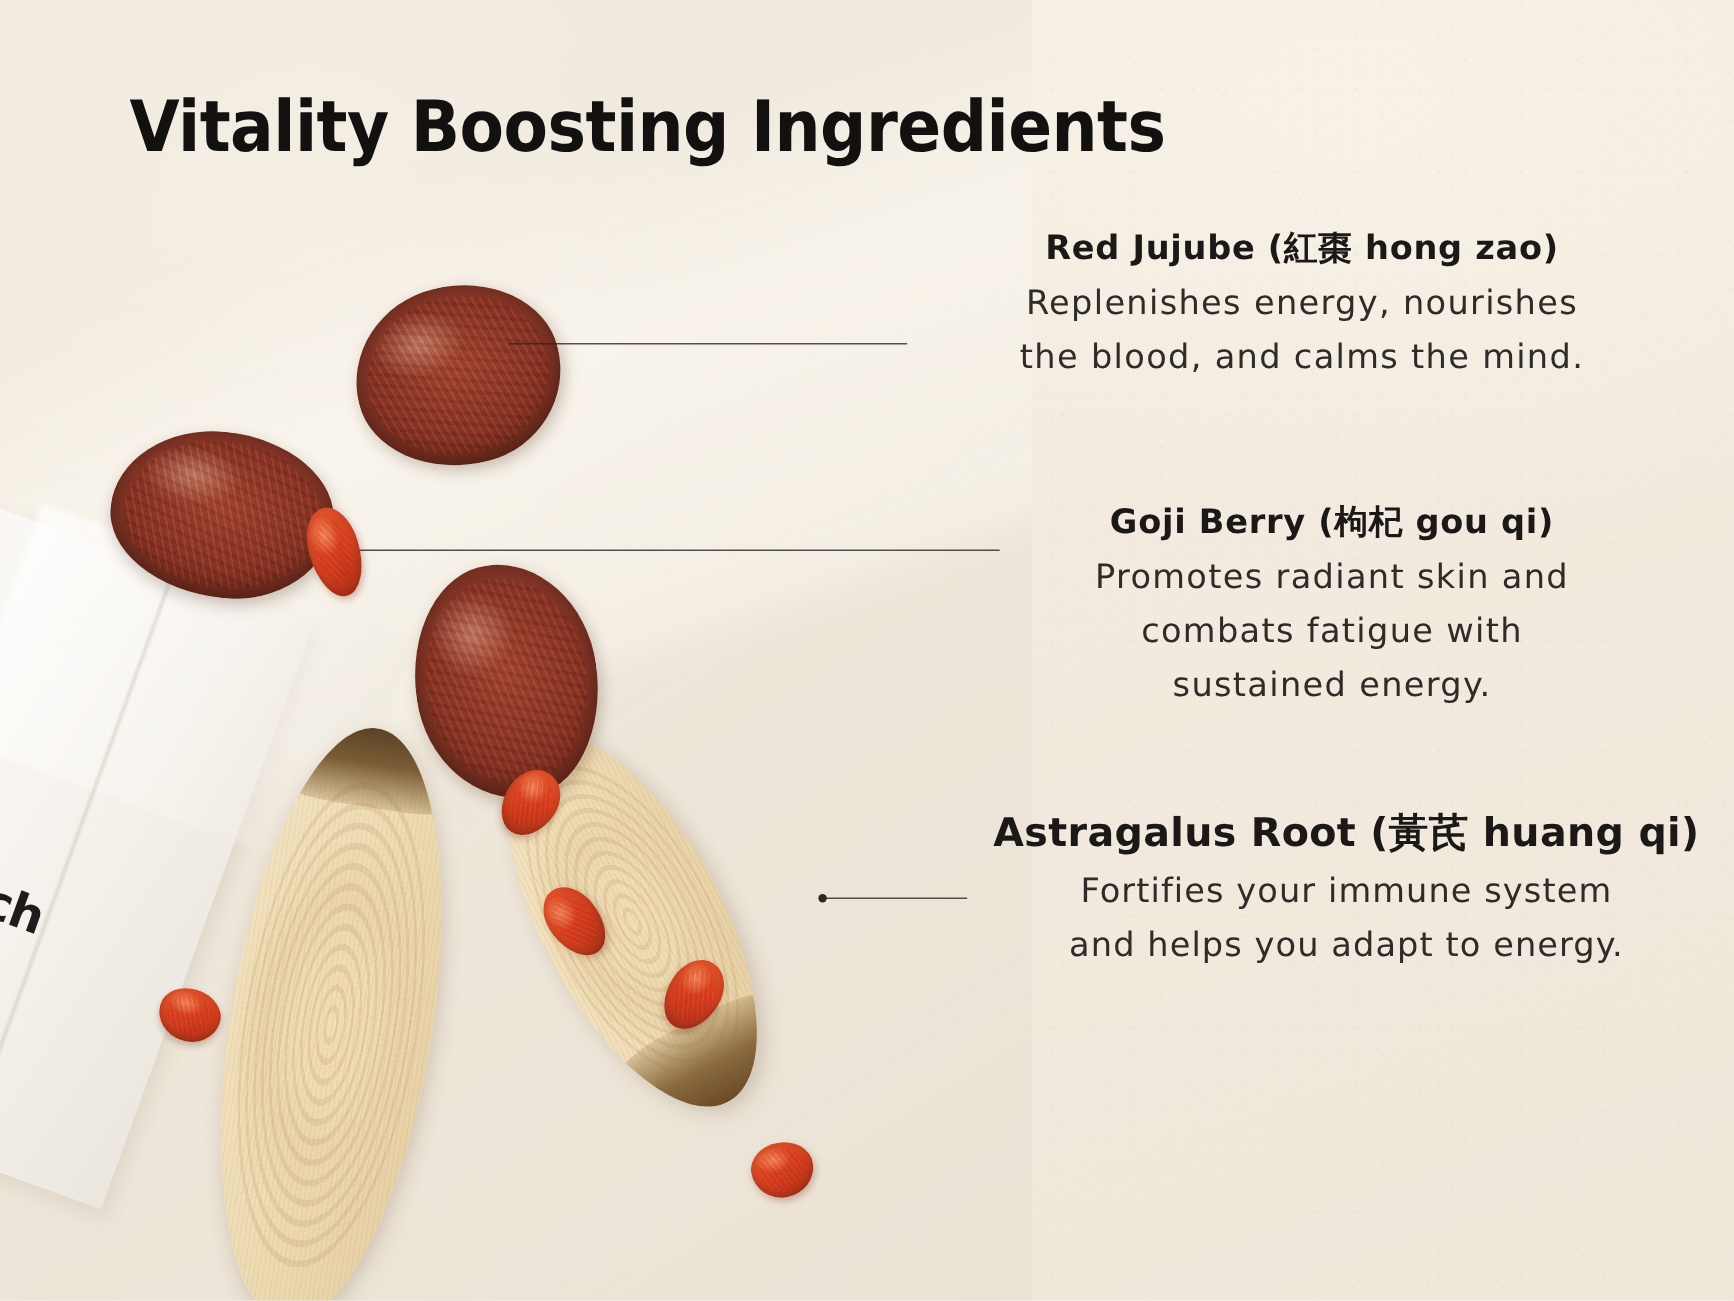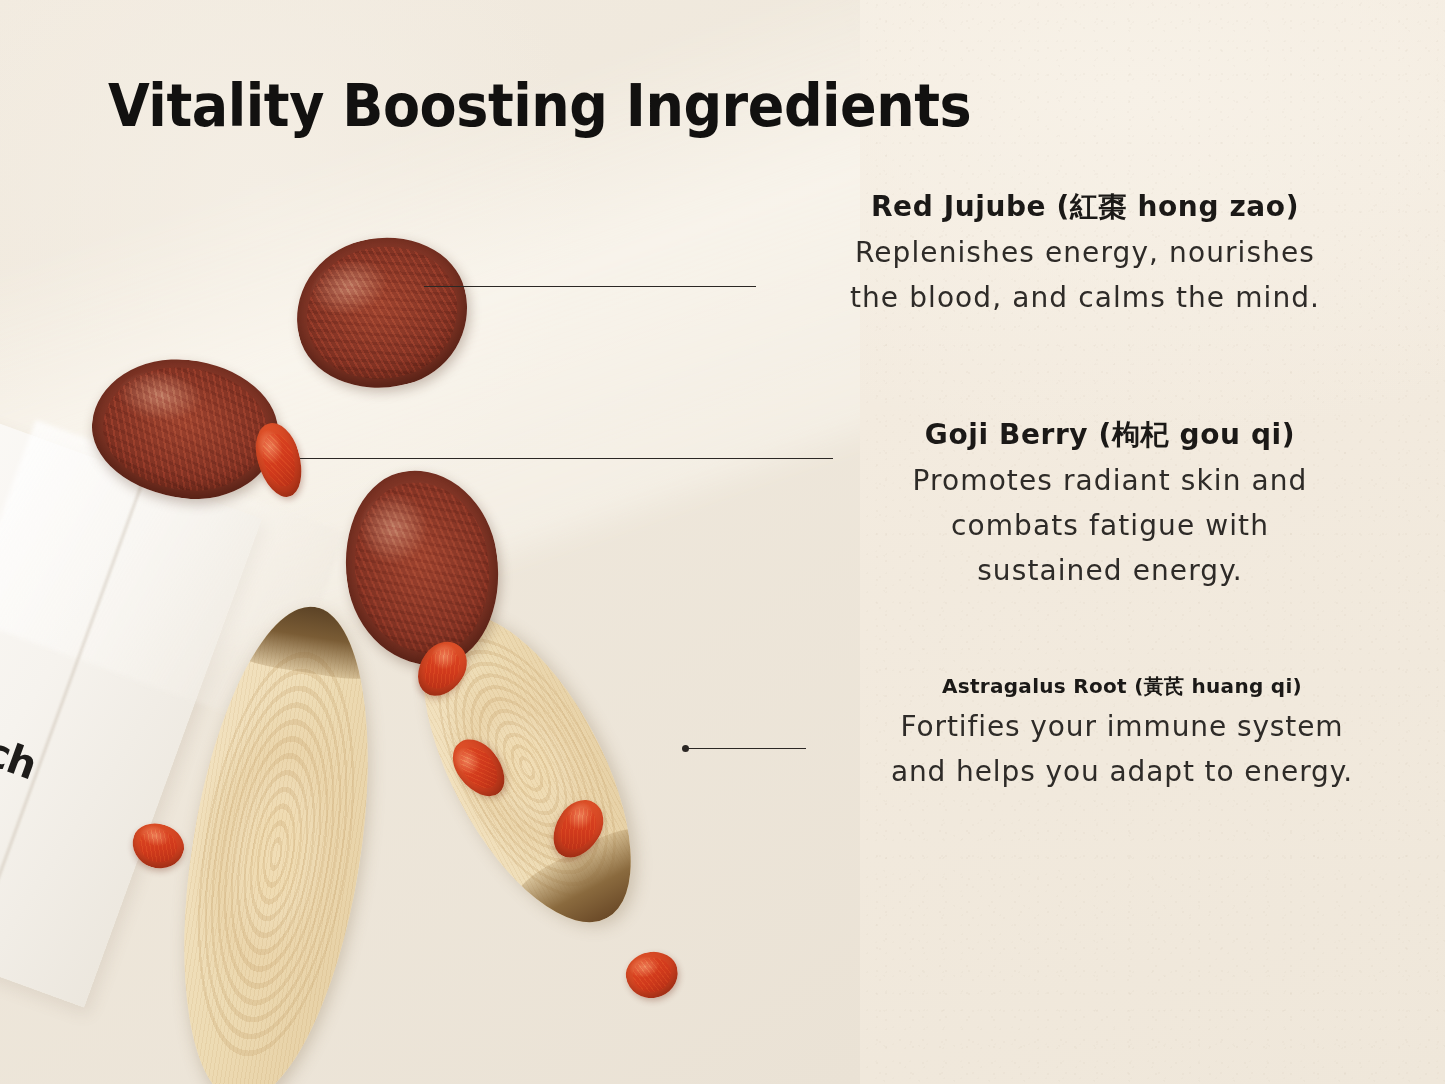--- a/index.html
+++ b/index.html
@@ -217,21 +217,21 @@
     letter-spacing: 1.1px;
     line-height: 1.62;
     margin-top: 6px;
   }
   .callout .body span { display: block; }
 
   .c-jujube   { left: 770px; top: 190px;  width: 630px; text-align: center; }
   .c-goji     { left: 820px; top: 418px;  width: 580px; text-align: center; }
   .c-astra    { left: 802px; top: 674px;  width: 640px; text-align: center; }
 
-  .c-astra .heading { font-size: 20px; letter-spacing: .3px; }
+  .c-astra .heading { font-size: 33px; letter-spacing: .3px; }
   .c-astra .body { letter-spacing: .9px; }
 </style>
 </head>
 <body>
 
 <div id="infographic">
 
   <div class="paper-base"></div>
   <div class="paper-grain"></div>
 

